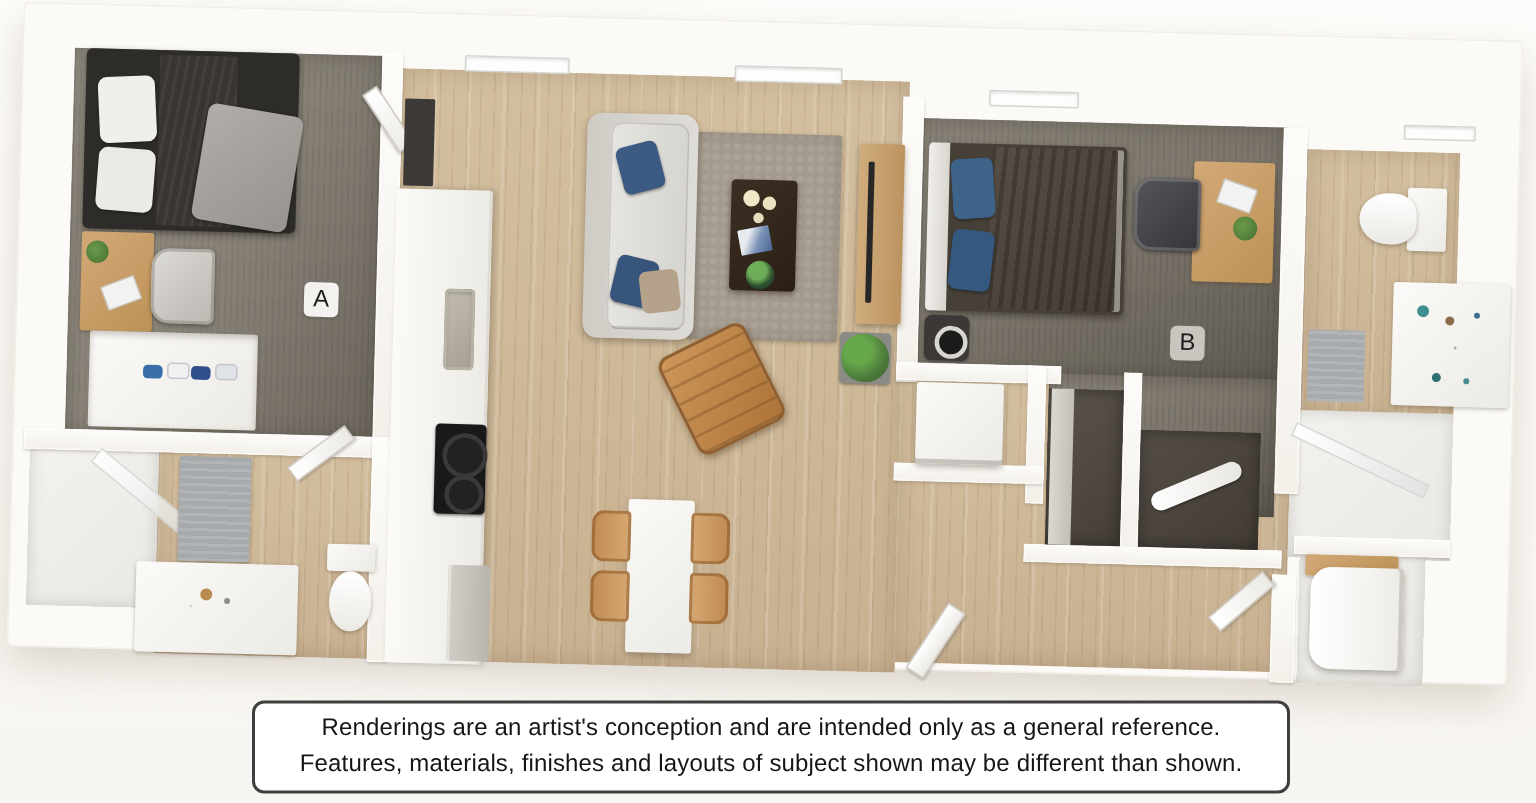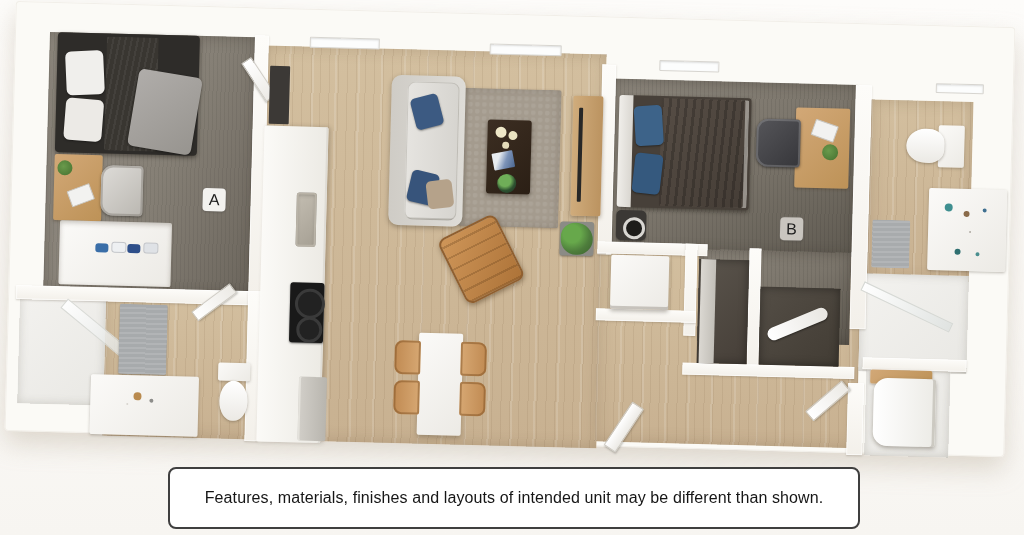--- a/index.html
+++ b/index.html
@@ -180,16 +180,17 @@
     <div class="abs white-furn" style="left:918px;top:163px;width:78px;height:82px;"></div>
     <div class="abs" style="left:934px;top:178px;width:8px;height:8px;background:#3f8f90;border-radius:50%;box-shadow:18px 6px 0 -1px #8a6b4a, 36px 2px 0 -2px #3f6f90, 10px 44px 0 -1px #2f6f70, 30px 46px 0 -2px #4a8f8f, 22px 24px 0 -3px #b0aca4;"></div>
     <div class="abs" style="left:856px;top:258px;width:96px;height:8px;background:linear-gradient(90deg,rgba(255,255,255,.95),rgba(222,226,224,.85));border:1px solid #d5d8d4;transform:rotate(24deg);transform-origin:0 0;"></div>
     <div class="abs wood-furn" style="left:864px;top:346px;width:62px;height:14px;"></div>
     <div class="abs" style="left:868px;top:354px;width:62px;height:68px;background:linear-gradient(90deg,#ffffff,#ecebe6);border-radius:14px 3px 3px 14px;box-shadow:0 2px 4px rgba(70,60,45,.4), inset -3px 0 0 rgba(130,122,110,.3);"></div>
     <div class="abs door" style="left:798px;top:372px;width:46px;height:11px;transform:rotate(-42deg);"></div>
 
   </div>
 
   <div class="disclaimer">
-    <div>Features, materials, finishes and layouts of intended unit may be different than shown.</div>
+    <div>Renderings are an artist's conception and are intended only as a general reference.</div>
+    <div>Features, materials, finishes and layouts of subject shown may be different than shown.</div>
   </div>
 
 </div>
 
 </body></html>

